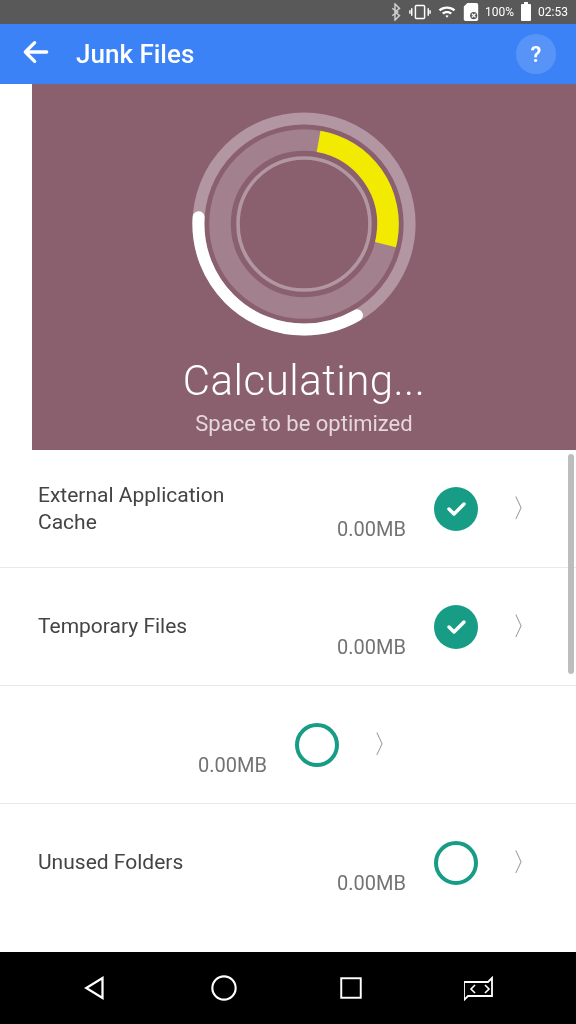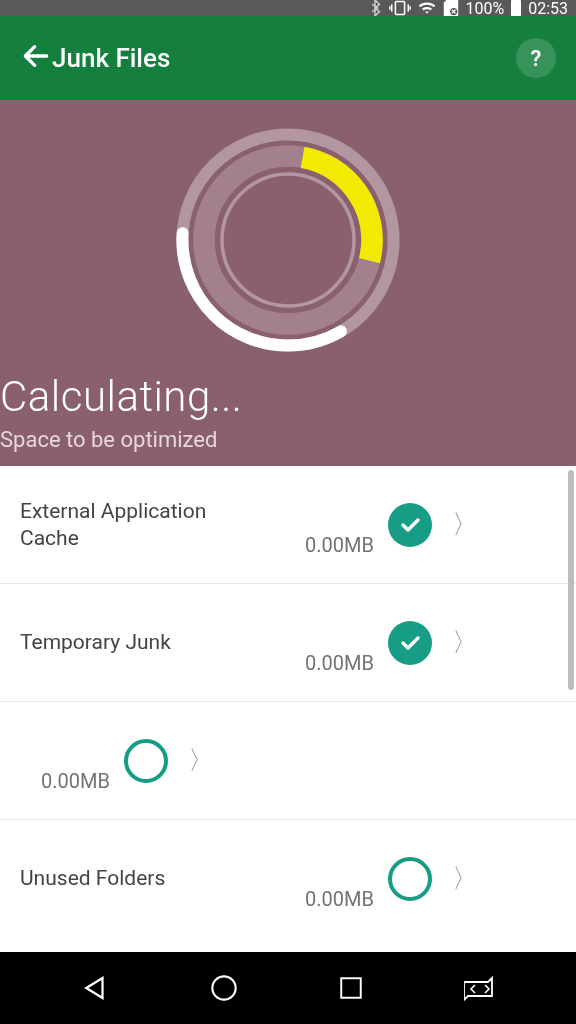--- a/index.html
+++ b/index.html
@@ -1,54 +1,56 @@
 <!DOCTYPE html>
 <html><head>
   <meta charset="utf-8">
   <style>
     * { margin: 0; padding: 0; box-sizing: border-box; }
     body { font-family: -apple-system, BlinkMacSystemFont, "Segoe UI", Roboto, sans-serif; width: 576px; height: 1024px; overflow: hidden; background: #fff; }
     
     .statusbar {
-      height: 16px;
+      height: 24px;
       background: #595959;
       display: flex;
       align-items: center;
       justify-content: flex-end;
       padding: 0 8px;
       color: #fff;
-      font-size: 16px;
+      font-size: 12px;
       gap: 6px;
     }
     .statusbar .icon-sb { display: inline-flex; align-items: center; }
     
     .header {
-      background: #15803d;
-      padding: 22px 20px;
-      display: flex;
-      align-items: center;
+      background: #3b82f6;
+      padding: 10px 20px;
+      display: flex;
+      align-items: center;
+      gap: 24px;
       position: relative;
     }
     .back-arrow { color: #fff; }
     .title { color: #fff; font-size: 26px; font-weight: 500; }
     .help-btn {
       margin-left: auto;
       width: 40px; height: 40px;
       border-radius: 50%;
       background: rgba(255,255,255,0.15);
       display: flex; align-items: center; justify-content: center;
       color: #fff;
       font-size: 22px;
       font-weight: 600;
     }
     
     .progress-area {
       background: #8a5f6e;
-      text-align: left;
+      text-align: center;
       padding: 20px 0 14px;
+      margin-left: 32px;
     }
     .spinner-wrap {
       width: 240px; height: 240px;
       margin: 0 auto;
       position: relative;
     }
     .spinner-wrap svg { width: 100%; height: 100%; }
     .calc-title {
       color: #fff;
       font-size: 42px;
@@ -79,21 +81,22 @@
       width: 6px;
       height: 220px;
       background: #bdbdbd;
       border-radius: 3px;
     }
     .list-item {
       display: flex;
       align-items: center;
       padding: 26px 20px;
       border-bottom: 1px solid #e8e8e8;
-      gap: 14px;
+      gap: 28px;
+      justify-content: center;
     }
     .li-label {
       flex: 1;
       color: #444;
       font-size: 21px;
       line-height: 1.25;
       max-width: 250px;
     }
     .li-size {
       color: #737373;
@@ -198,21 +201,21 @@
     <div class="li-size">0.00MB</div>
     <div class="check-circle filled">
       <svg width="24" height="24" viewBox="0 0 24 24" fill="none" stroke="#fff" stroke-width="3.5" stroke-linecap="round" stroke-linejoin="round">
           <path d="M5 12l5 5L20 7"></path>
         </svg>
     </div>
     <div class="chevron">〉</div>
   </div>
 
   <div class="list-item">
-    <div class="li-label">Temporary Junk</div>
+    <div class="li-label">Temporary Files</div>
     <div class="li-size">0.00MB</div>
     <div class="check-circle filled">
       <svg width="24" height="24" viewBox="0 0 24 24" fill="none" stroke="#fff" stroke-width="3.5" stroke-linecap="round" stroke-linejoin="round">
           <path d="M5 12l5 5L20 7"></path>
         </svg>
     </div>
     <div class="chevron">〉</div>
   </div>
 
   <div class="list-item">

